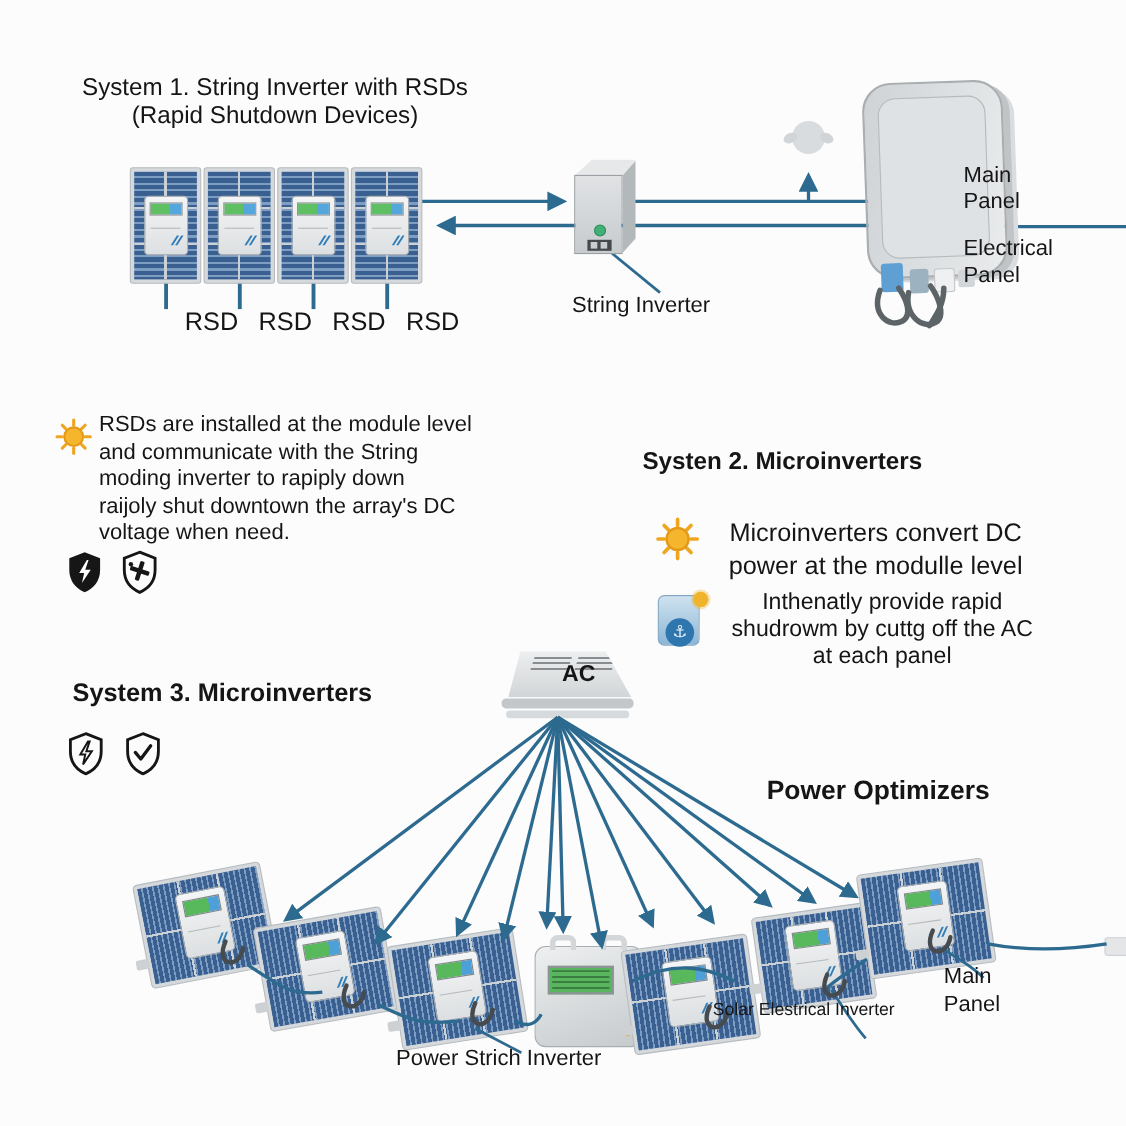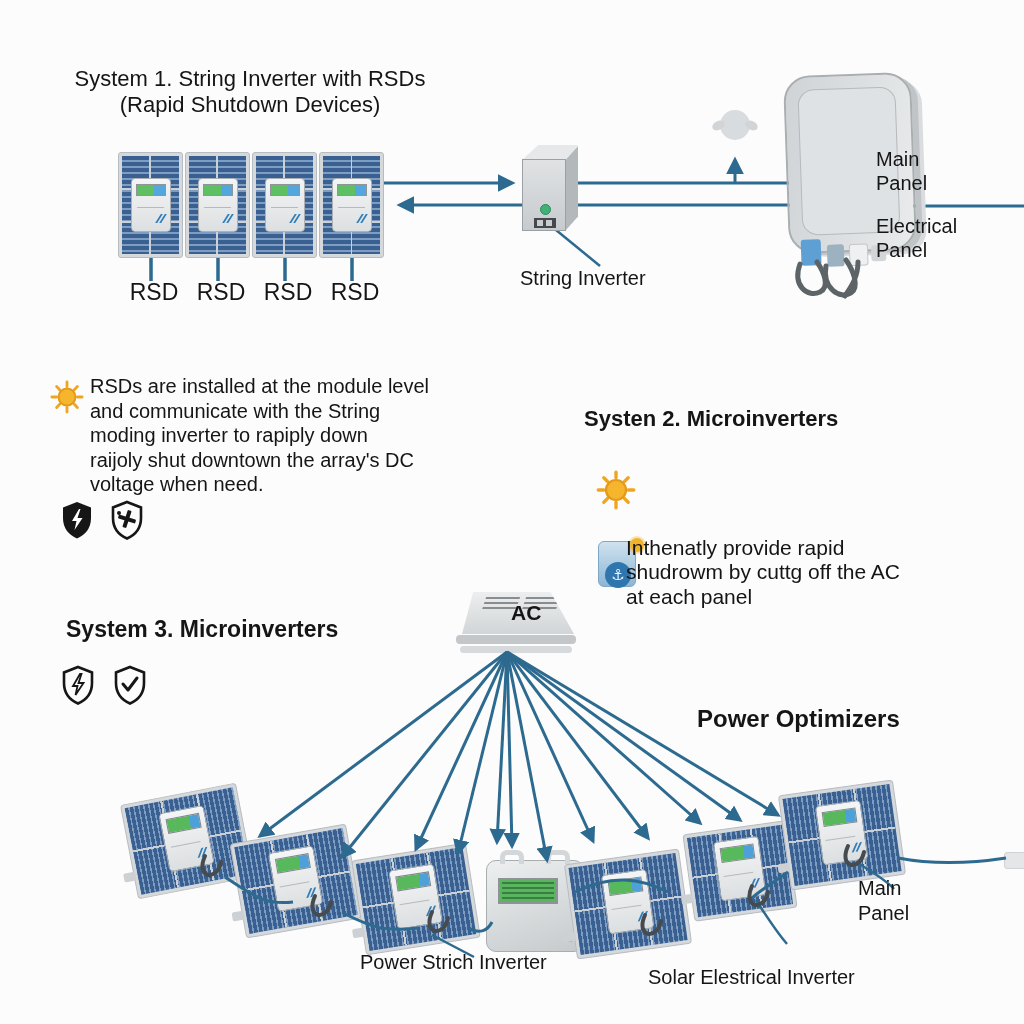--- a/index.html
+++ b/index.html
@@ -108,21 +108,21 @@
         box-sizing:border-box;}
   .glcd::after{content:"";position:absolute;inset:2px;
         background:repeating-linear-gradient(180deg,rgba(20,60,30,.45) 0 2px,transparent 2px 5px);}
   .gdot{position:absolute;right:10px;bottom:10px;width:8px;height:8px;border-radius:50%;background:#e8a23c;}
   .gfrag{position:absolute;left:1004px;top:852px;width:20px;height:15px;background:#e4e6e8;
          border:1px solid #cfd3d5;border-radius:3px;z-index:2;}
 
   
   .h-title{font-size:22px;font-weight:400;line-height:1.18;text-align:center;}
   .h-bold{font-weight:700;}
-  .rsd-lbl{font-size:23px;width:60px;text-align:center;}
+  .rsd-lbl{font-size:23px;width:60px;margin-left:44px;}
 </style>
 </head>
 <body>
 
 <div class="canvas">
 
   <svg id="svg-lower" class="layer" width="1024" height="1024" viewBox="0 0 1024 1024">
     <defs>
       <marker id="arr1" viewBox="0 0 10 10" refX="8" refY="5" markerWidth="6" markerHeight="6" orient="auto-start-reverse">
         <path d="M0,0 L10,5 L0,10 z" fill="#2d6a8f"></path>
@@ -378,26 +378,28 @@
   <div class="lbl pre" style="left:876px;top:214px;font-size:20px;line-height:1.2">Electrical
 Panel</div>
 
   <div class="lbl pre" style="left:90px;top:374px;width:400px;font-size:20px;line-height:1.23">RSDs are installed at the module level
 and communicate with the String
 moding inverter to rapiply down
 raijoly shut downtown the array's DC
 voltage when need.</div>
 
   <div class="lbl h-bold" style="left:584px;top:406px;font-size:22px">Systen 2. Microinverters</div>
-  <div class="lbl pre" style="left:626px;top:536px;width:352px;font-size:21px;line-height:1.16;">Inthenatly provide rapid
+  <div class="lbl pre" style="left:628px;top:470px;width:336px;font-size:23px;line-height:1.3;text-align:center">Microinverters convert DC
+power at the modulle level</div>
+  <div class="lbl pre" style="left:626px;top:536px;width:352px;font-size:21px;line-height:1.16;text-align:center">Inthenatly provide rapid
 shudrowm by cuttg off the AC
 at each panel</div>
 
   <div class="lbl h-bold" style="left:66px;top:616px;font-size:23px">System 3. Microinverters</div>
   <div class="lbl h-bold" style="left:697px;top:705px;font-size:24px">Power Optimizers</div>
   <div class="lbl" style="left:511px;top:601px;font-size:21px;font-weight:700">AC</div>
 
   <div class="lbl" style="left:360px;top:951px;font-size:20px">Power Strich Inverter</div>
-  <div class="lbl" style="left:648px;top:966px;font-size:20px">Solar Elestrical Inverter</div>
+  <div class="lbl" style="left:648px;top:910px;font-size:16px">Solar Elestrical Inverter</div>
   <div class="lbl pre" style="left:858px;top:876px;font-size:20px;line-height:1.25">Main
 Panel</div>
 
 </div>
 
 </body></html>

